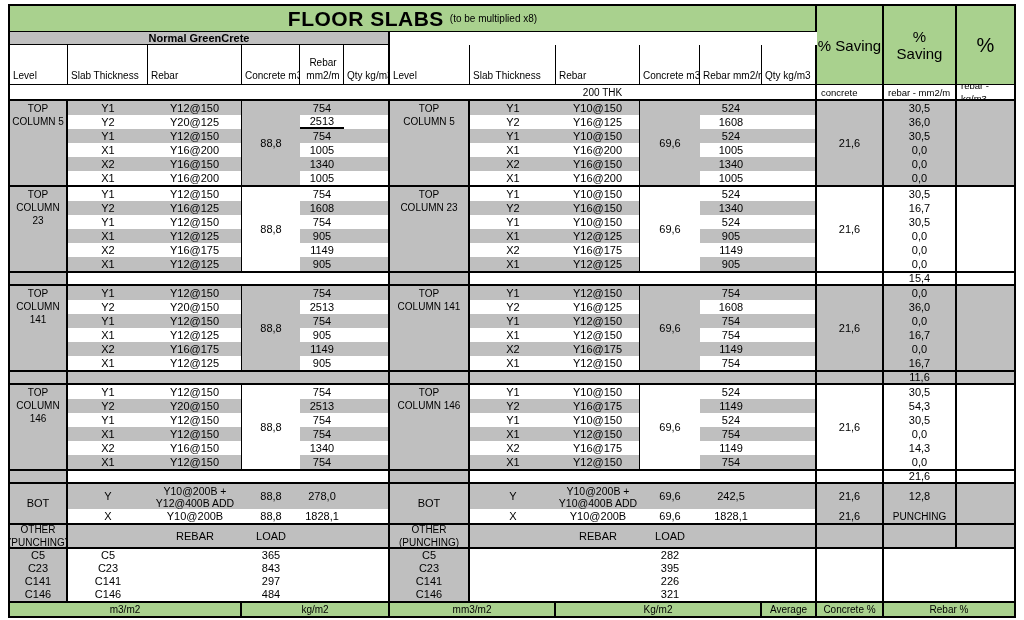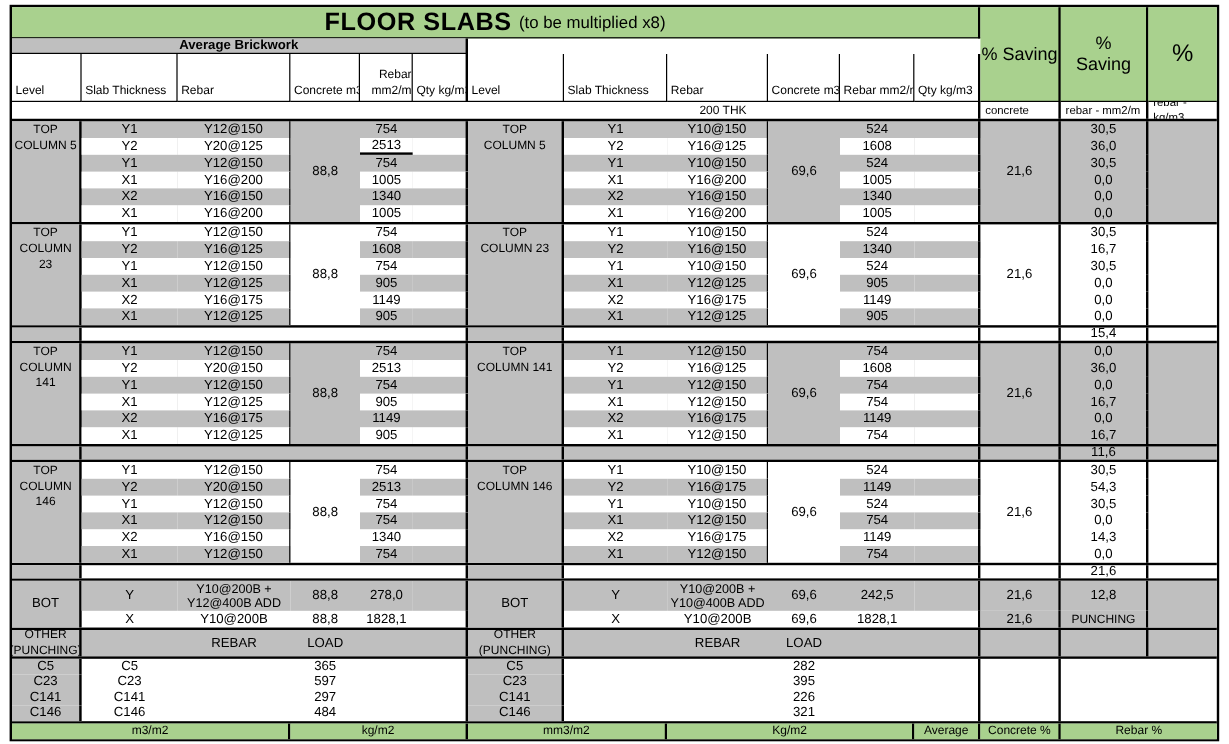--- a/index.html
+++ b/index.html
@@ -11,42 +11,42 @@
   .br1 { border-right:1px solid #000; }
   .br2 { border-right:2px solid #000; }
   .bt2 { border-top:2px solid #000; }
   .bb1 { border-bottom:1px solid #000; }
   .gray { background:#bfbfbf; }
   .green { background:#a9d18e; }
   .bold { font-weight:bold; }
   .small { font-size:10px; }
   .tiny { font-size:9.5px; }
   .left { justify-content:flex-start; text-align:left; padding-left:4px; }
-  .hdr { font-size:10px; align-items:flex-end; justify-content:flex-start; text-align:right; padding:0 0 2px 3px; }
+  .hdr { font-size:10px; align-items:flex-end; justify-content:flex-start; text-align:center; padding:0 0 2px 3px; }
   .nowrap { white-space:nowrap; }
   .lvl { font-size:10px; align-items:flex-start; padding-top:1px; line-height:13px; }
   .und { border-bottom:2px solid #000; }
   .titlecell { gap:6px; }
   .tmain { font-size:21px; font-weight:bold; letter-spacing:.5px; }
-  .tnote { font-size:14px; }
+  .tnote { font-size:10px; }
   .savehdr { font-size:15px; line-height:17px; }
   .pctbig { font-size:20px; }
   .lh12 { font-size:10.5px; line-height:12px; }
 </style>
 </head>
 <body>
 
 <div id="tbl">
 
   <div class="grid" style="grid-template-rows:26px 13px 40px 14px">
     <div class="cl green br2 bb1 titlecell" style="grid-column:1/13;grid-row:1">
       <span class="tmain">FLOOR SLABS</span>
       <span class="tnote">(to be multiplied x8)</span>
     </div>
-    <div class="cl gray br2 bb1 bold" style="grid-column:1/7;grid-row:2">Average Brickwork</div>
+    <div class="cl gray br2 bb1 bold" style="grid-column:1/7;grid-row:2">Normal GreenCrete</div>
 
     <div class="cl hdr br1 bb1" style="grid-column:1;grid-row:3">Level</div>
     <div class="cl hdr br1 bb1" style="grid-column:2;grid-row:3">Slab Thickness</div>
     <div class="cl hdr br1 bb1" style="grid-column:3;grid-row:3">Rebar</div>
     <div class="cl hdr br1 bb1 nowrap" style="grid-column:4;grid-row:3">Concrete m3</div>
     <div class="cl hdr br1 bb1" style="grid-column:5;grid-row:3">Rebar mm2/m</div>
     <div class="cl hdr br2 bb1 nowrap" style="grid-column:6;grid-row:3">Qty kg/m3</div>
     <div class="cl hdr br1 bb1" style="grid-column:7;grid-row:3">Level</div>
     <div class="cl hdr br1 bb1" style="grid-column:8;grid-row:3">Slab Thickness</div>
     <div class="cl hdr br1 bb1" style="grid-column:9;grid-row:3">Rebar</div>
@@ -402,21 +402,21 @@
 
   <div class="grid bt2" style="grid-template-rows:repeat(4,13px)">
     <div class="cl gray br2" style="grid-column:1;grid-row:1">C5</div>
     <div class="cl" style="grid-column:2;grid-row:1">C5</div>
     <div class="cl" style="grid-column:4;grid-row:1">365</div>
     <div class="cl gray br2" style="grid-column:7;grid-row:1">C5</div>
     <div class="cl" style="grid-column:10;grid-row:1">282</div>
 
     <div class="cl gray br2" style="grid-column:1;grid-row:2">C23</div>
     <div class="cl" style="grid-column:2;grid-row:2">C23</div>
-    <div class="cl" style="grid-column:4;grid-row:2">597</div>
+    <div class="cl" style="grid-column:4;grid-row:2">843</div>
     <div class="cl gray br2" style="grid-column:7;grid-row:2">C23</div>
     <div class="cl" style="grid-column:10;grid-row:2">395</div>
 
     <div class="cl gray br2" style="grid-column:1;grid-row:3">C141</div>
     <div class="cl" style="grid-column:2;grid-row:3">C141</div>
     <div class="cl" style="grid-column:4;grid-row:3">297</div>
     <div class="cl gray br2" style="grid-column:7;grid-row:3">C141</div>
     <div class="cl" style="grid-column:10;grid-row:3">226</div>
 
     <div class="cl gray br2" style="grid-column:1;grid-row:4">C146</div>

